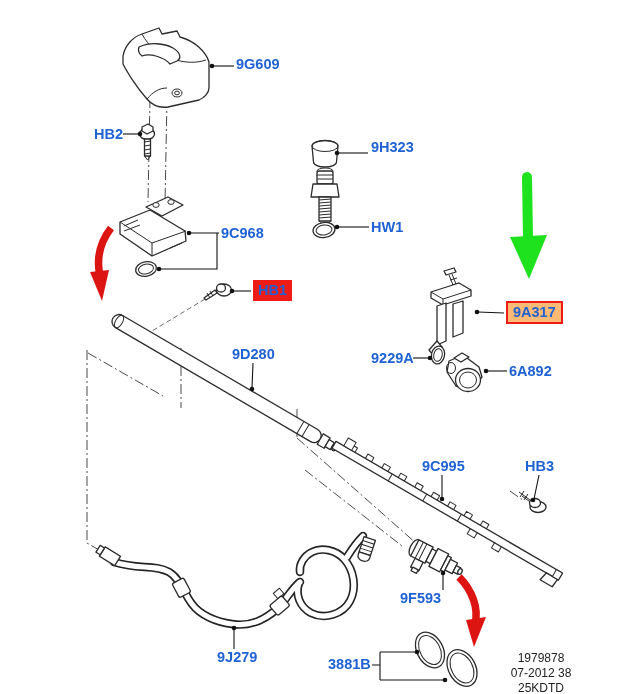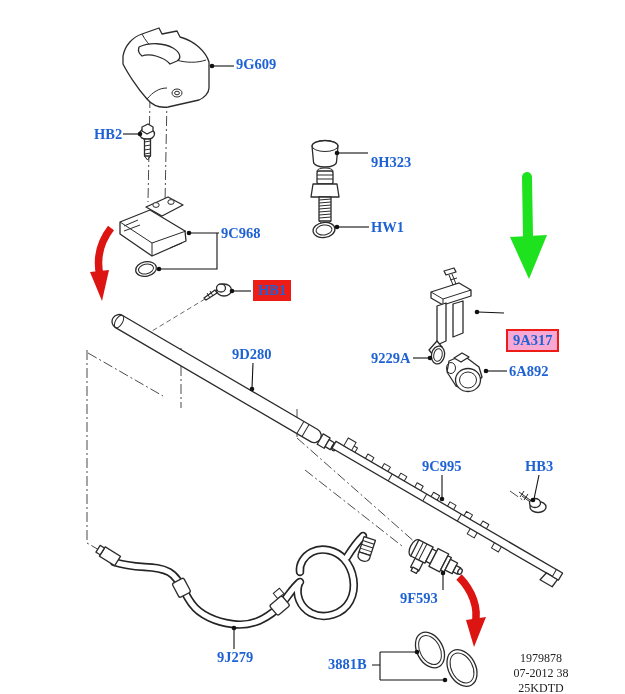--- a/index.html
+++ b/index.html
@@ -1,27 +1,27 @@
 <!DOCTYPE html>
 <html style="--label_blue: #1e62d4; --highlight_red: #ee1c17; --arrow_red: #dd1512; --arrow_green: #1de21d; --line_dark: #2b2b2b;"><head>
 <meta charset="utf-8">
 <style>
   * { margin:0; padding:0; box-sizing:border-box; }
   html,body { background:#ffffff; }
   .stage {
     position:relative; width:625px; height:694px; background:#fff;
-    overflow:hidden; font-family:Liberation Serif, serif;
+    overflow:hidden; font-family:Liberation Sans, sans-serif;
   }
   .stage svg { position:absolute; left:0; top:0; }
   .lbl {
     position:absolute; font-weight:bold; font-size:14.5px; line-height:17px;
     color:var(--label_blue,#1e62d4); white-space:nowrap; cursor:pointer; z-index:5;
   }
   .lbl.red-fill { background:var(--highlight_red,#ee1c17); padding:2px 5px;text-align:right; }
-  .lbl.red-box  { background:#f9a8d4; border:2px solid var(--highlight_red,#ee1c17); padding:1px 5px;margin-top:28px; }
+  .lbl.red-box  { background:#fdba74; border:2px solid var(--highlight_red,#ee1c17); padding:1px 5px; }
   .footer {
     position:absolute; left:489px; top:651px; width:104px; text-align:center;
     font-size:12px; line-height:15px; color:#222; z-index:4;
   }
   
   .part  { fill:#ffffff; stroke:var(--line_dark,#2b2b2b); stroke-width:1.3; stroke-linejoin:round; }
   .thin  { fill:none; stroke:var(--line_dark,#2b2b2b); stroke-width:1; stroke-linejoin:round; }
   .thinw { fill:#ffffff; stroke:var(--line_dark,#2b2b2b); stroke-width:1; }
   .dash  { fill:none; stroke:#4a4a4a; stroke-width:1; stroke-dasharray:10 3 2 3; }
   .dash2 { fill:none; stroke:#5a5a5a; stroke-width:0.9; stroke-dasharray:5 3; }
@@ -251,21 +251,21 @@
     <g>
       <line class="grn-s" x1="527" y1="177" x2="528" y2="237"></line>
       <polygon class="grn-f" points="510,237 547,235 529,279"></polygon>
     </g>
   </svg>
 
   <div class="lbl" style="left:236px;top:56px">9G609</div>
   <div class="lbl" style="left:94px;top:126px">HB2</div>
   <div class="lbl" style="left:221px;top:225px">9C968</div>
   <div class="lbl red-fill" style="left:253px;top:280px">HB1</div>
-  <div class="lbl" style="left:371px;top:154px">9H323</div>
+  <div class="lbl" style="left:371px;top:139px">9H323</div>
   <div class="lbl" style="left:371px;top:219px">HW1</div>
   <div class="lbl red-box" style="left:506px;top:301px">9A317</div>
   <div class="lbl" style="left:371px;top:350px">9229A</div>
   <div class="lbl" style="left:509px;top:363px">6A892</div>
   <div class="lbl" style="left:232px;top:346px">9D280</div>
   <div class="lbl" style="left:422px;top:458px">9C995</div>
   <div class="lbl" style="left:525px;top:458px">HB3</div>
   <div class="lbl" style="left:400px;top:590px">9F593</div>
   <div class="lbl" style="left:217px;top:649px">9J279</div>
   <div class="lbl" style="left:328px;top:656px">3881B</div>

